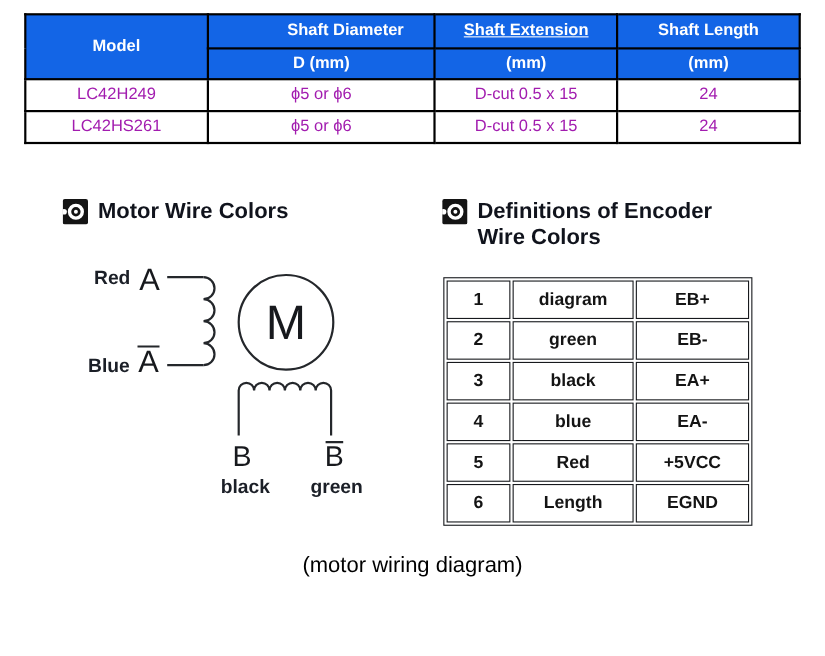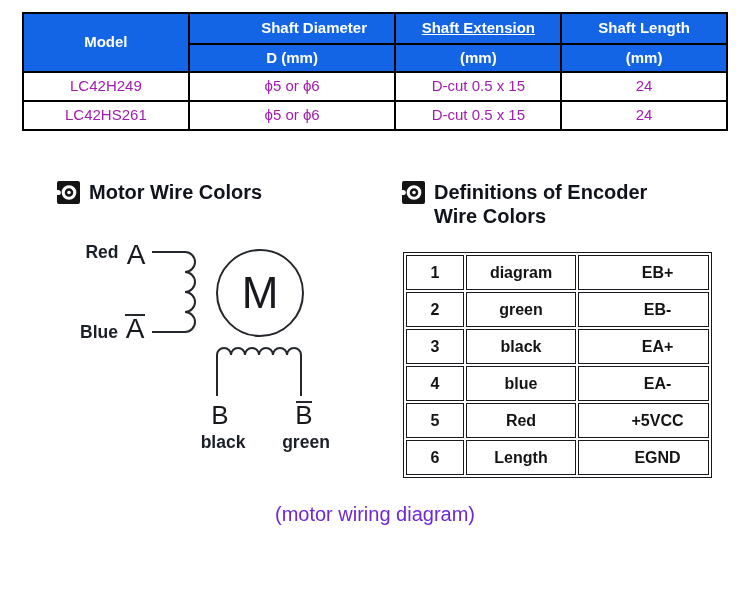--- a/index.html
+++ b/index.html
@@ -45,26 +45,26 @@
     border-collapse:separate;border-spacing:2px;
     border:1px solid #17191d;background:#fff;
   }
   .enc-table td{
     border:1px solid #17191d;text-align:center;vertical-align:middle;
     font-size:16px;font-weight:600;color:#141414;
     height:33px;padding:0;
   }
   .enc-table .c-pin{width:56px;}
   .enc-table .c-color{width:108px;}
-  .enc-table .c-signal{width:101px;padding-left:28px;}
+  .enc-table .c-signal{width:101px;}
 
   
   .caption{
     position:absolute;left:0;right:0;top:503px;text-align:center;
-    font-size:20px;color:#6d28d9;
+    font-size:20px;color:#000000;
   }
 </style>
 </head>
 <body>
 
 <div class="page">
 
   <table class="spec-table">
     <tbody>
         <tr class="r-top">

